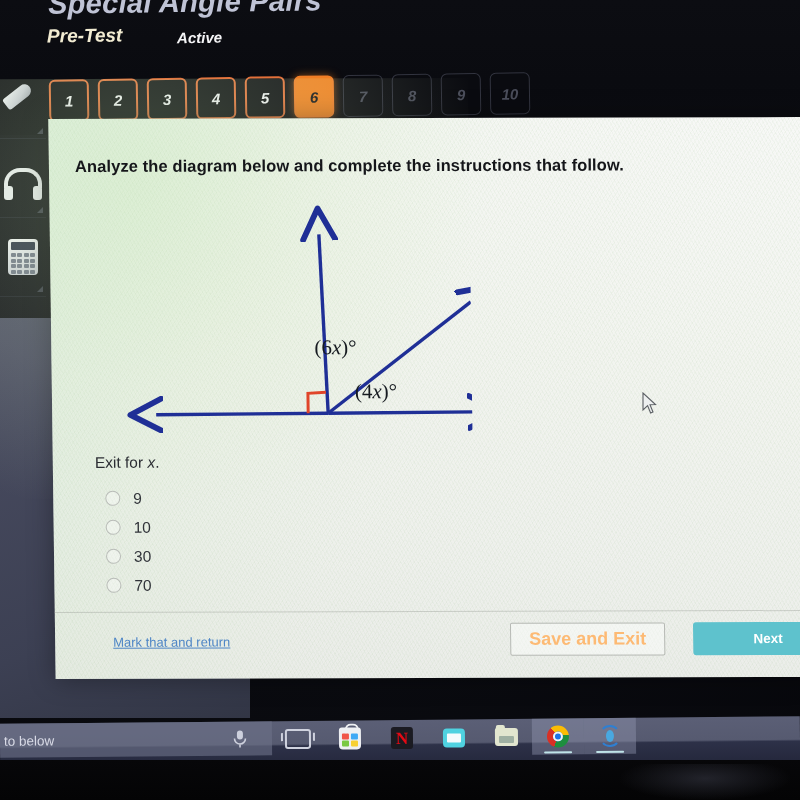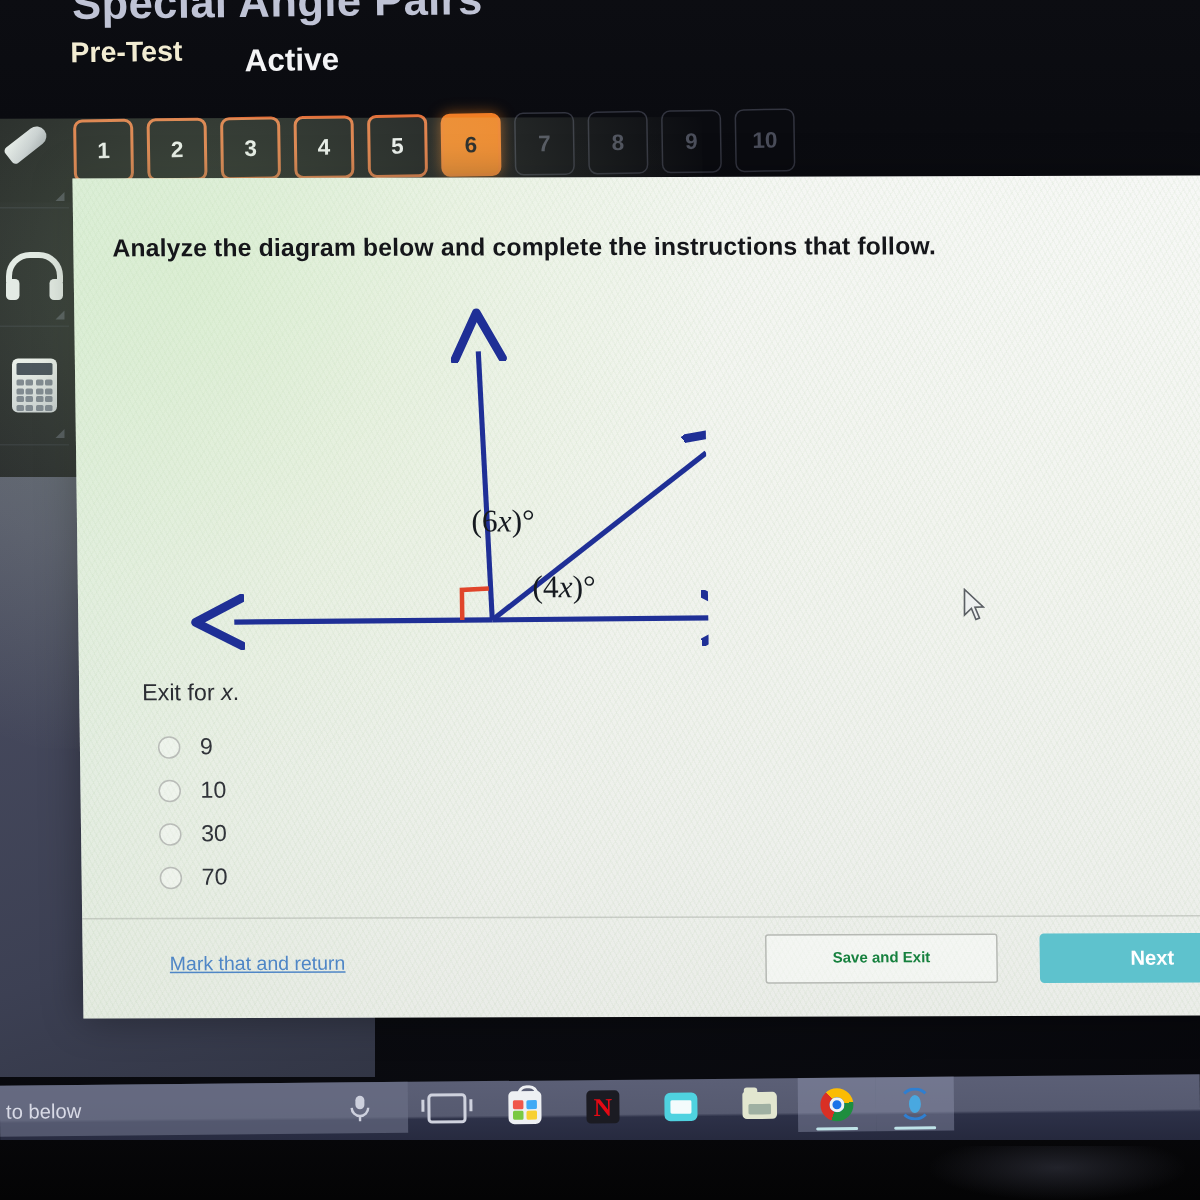--- a/index.html
+++ b/index.html
@@ -22,20 +22,21 @@
     position: absolute; inset: 0;
     background:
       radial-gradient(ellipse 120% 90% at 40% 35%, #15161d 0%, #0a0b10 55%, #050509 100%);
   }
 
   
   .app-chrome {
     position: absolute;
     left: 0; top: 0; width: 800px; height: 135px;
     background: linear-gradient(180deg,#0c0d12 0%, #0a0b10 60%, #0b0c11 100%);
+    font-style: italic;
   }
   .page-title {
     position: absolute;
     left: 48px; top: -14px;
     font-size: 29px; font-weight: bold;
     color: #cfd3e6;
     letter-spacing: .3px;
     white-space: nowrap;
     transform: rotate(-0.7deg);
     opacity: .92;
@@ -43,22 +44,22 @@
   .subhead {
     position: absolute;
     left: 47px; top: 25px;
     font-size: 19px; font-weight: bold;
     color: #f2ecd2;
     transform: rotate(-0.8deg);
     white-space: nowrap;
   }
   .state-label {
     position: absolute;
-    left: 163px; top: 29px;
-    font-size: 21px; font-weight: bold;
+    left: 177px; top: 29px;
+    font-size: 15px; font-weight: bold;
     color: #f4f4f6;
     transform: rotate(-0.8deg);
     white-space: nowrap;
   }
 
   
   .qnums {
     position: absolute;
     left: 49px; top: 76px;
     display: flex;
@@ -238,22 +239,22 @@
     cursor: pointer;
   }
   .btn-save {
     position: absolute;
     right: 150px; top: 11px;
     width: 155px; height: 33px;
     border: 1px solid #b6b9b4;
     border-radius: 2px;
     background: rgba(252,253,251,.5);
     display: flex; align-items: center; justify-content: center;
-    font-size: 10px; font-weight: bold;
-    color: #15803d;
+    font-size: 18px; font-weight: bold;
+    color: #fdba74;
     cursor: pointer;
     box-sizing: border-box;
   }
   .btn-next {
     position: absolute;
     right: -28px; top: 11px;
     width: 150px; height: 33px;
     border-radius: 3px;
     background: #5ec2cd;
     display: flex; align-items: center; justify-content: center;

